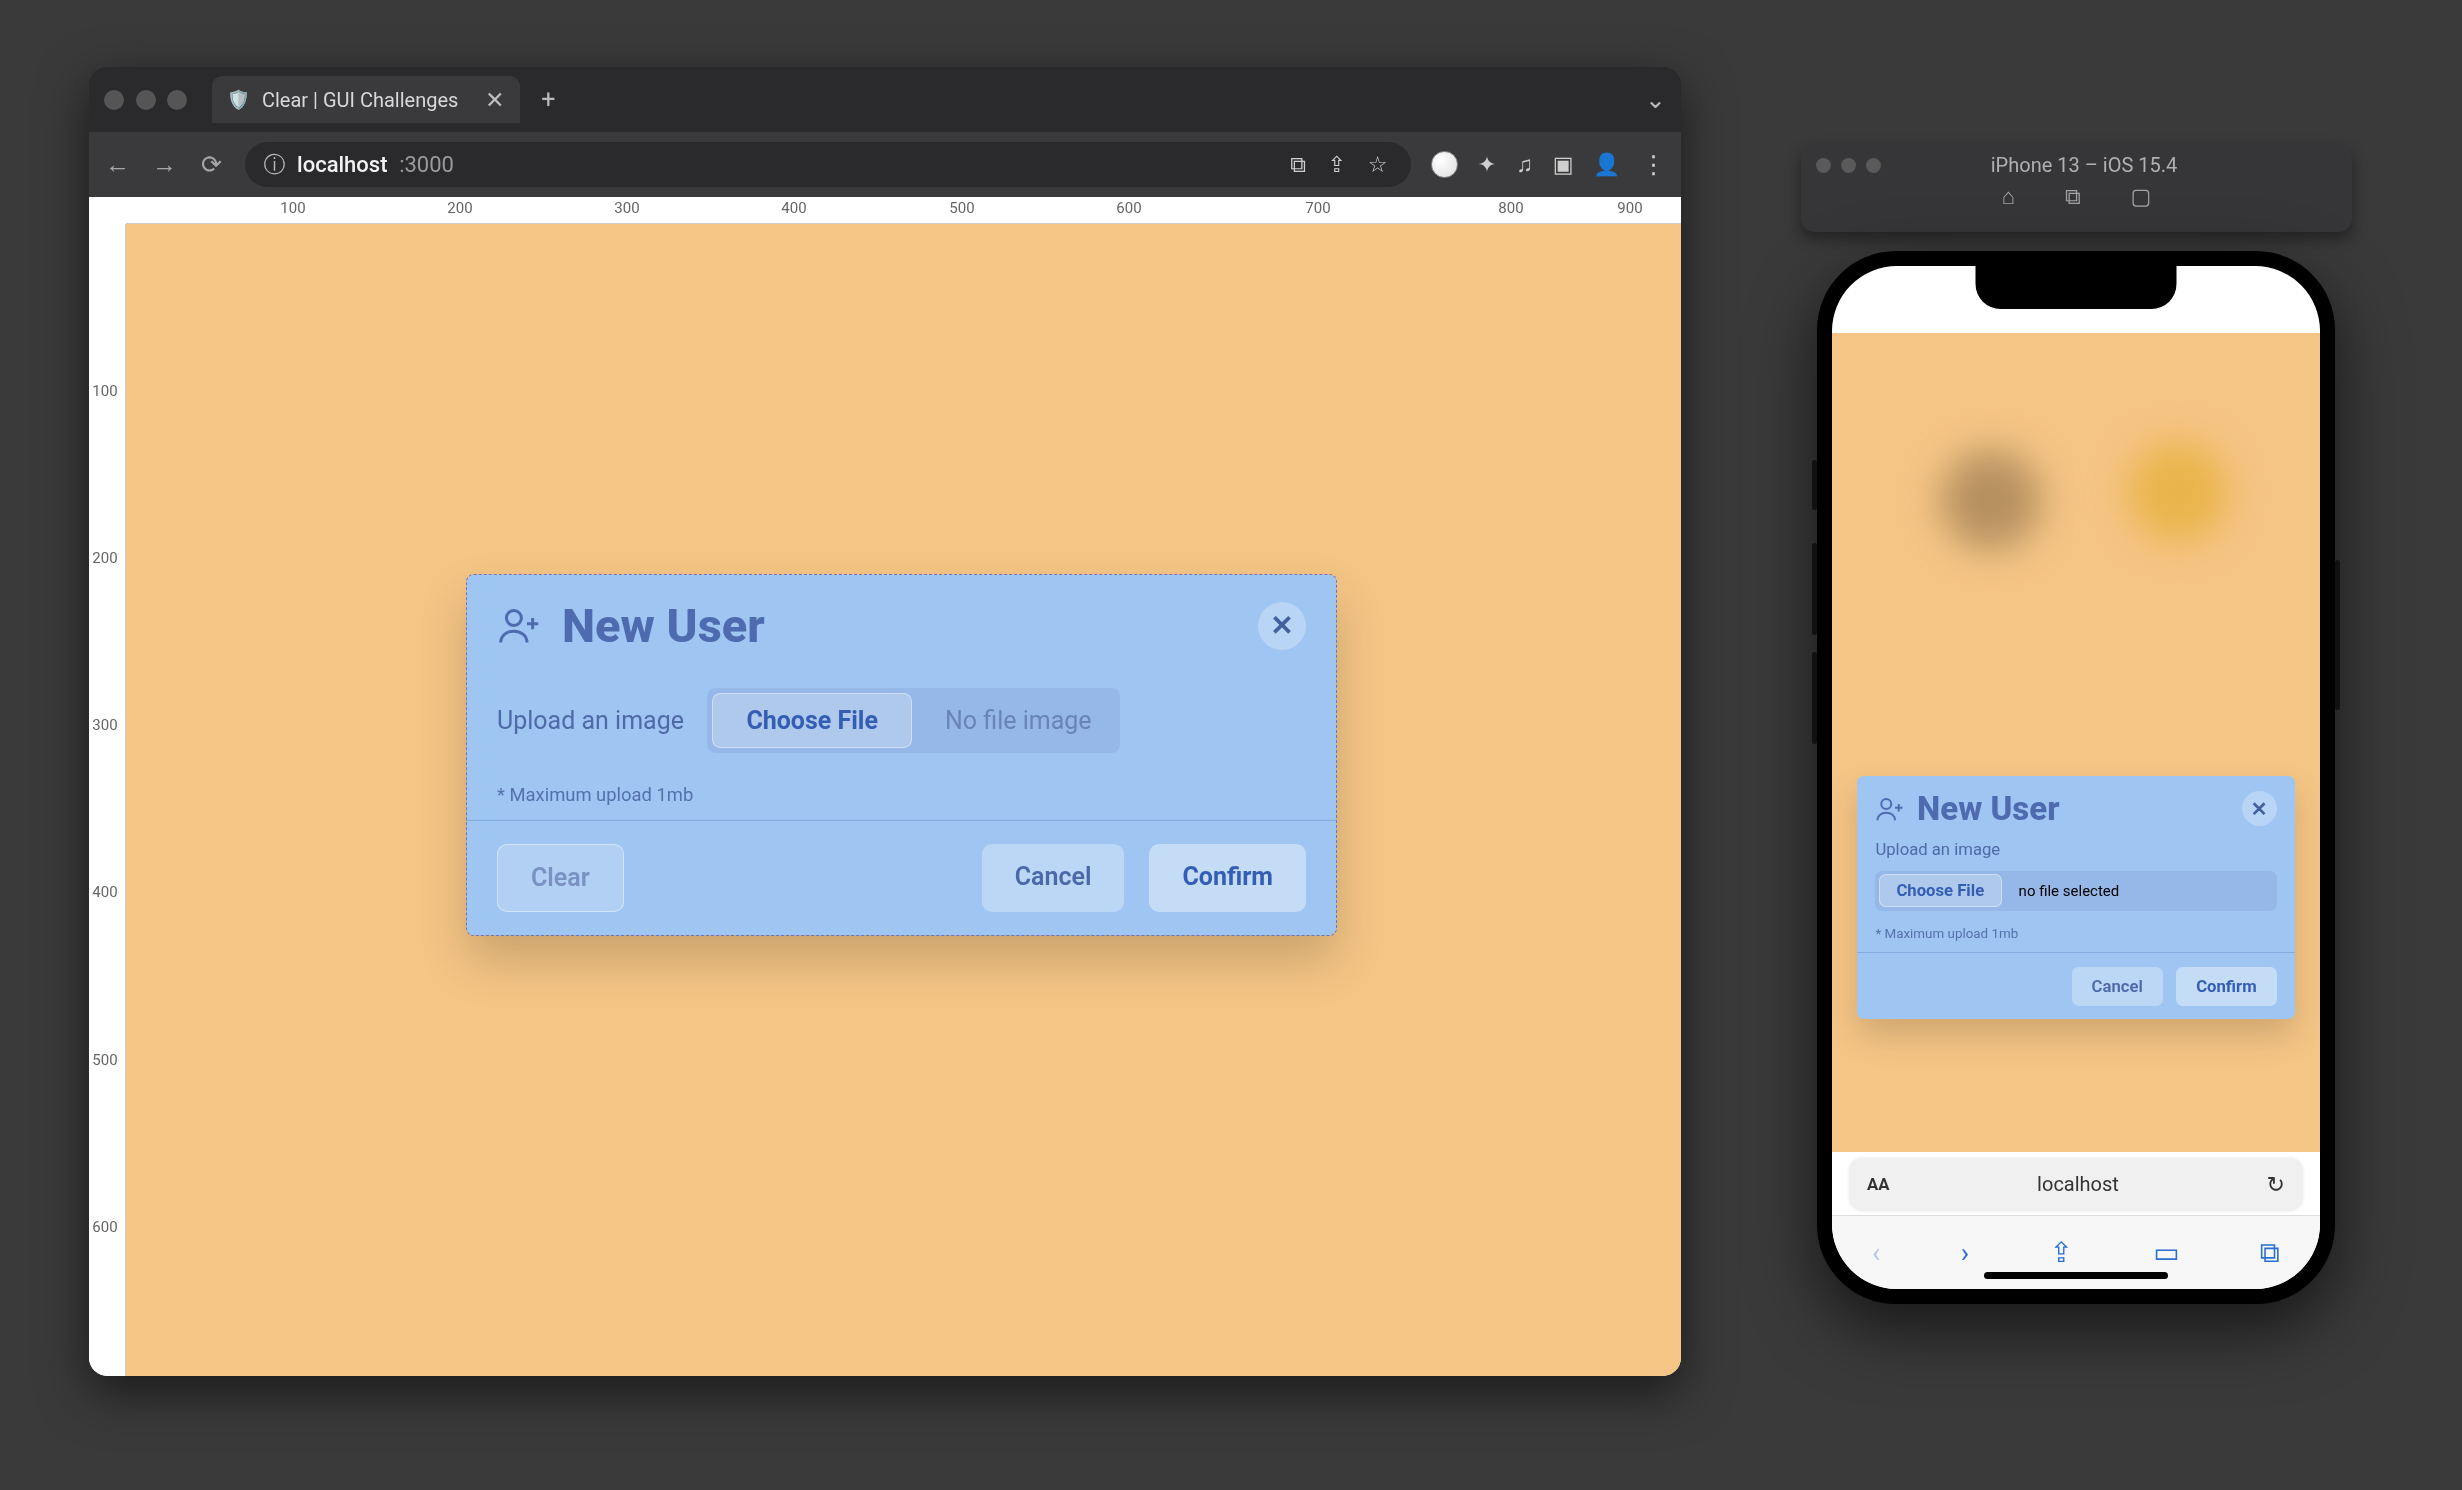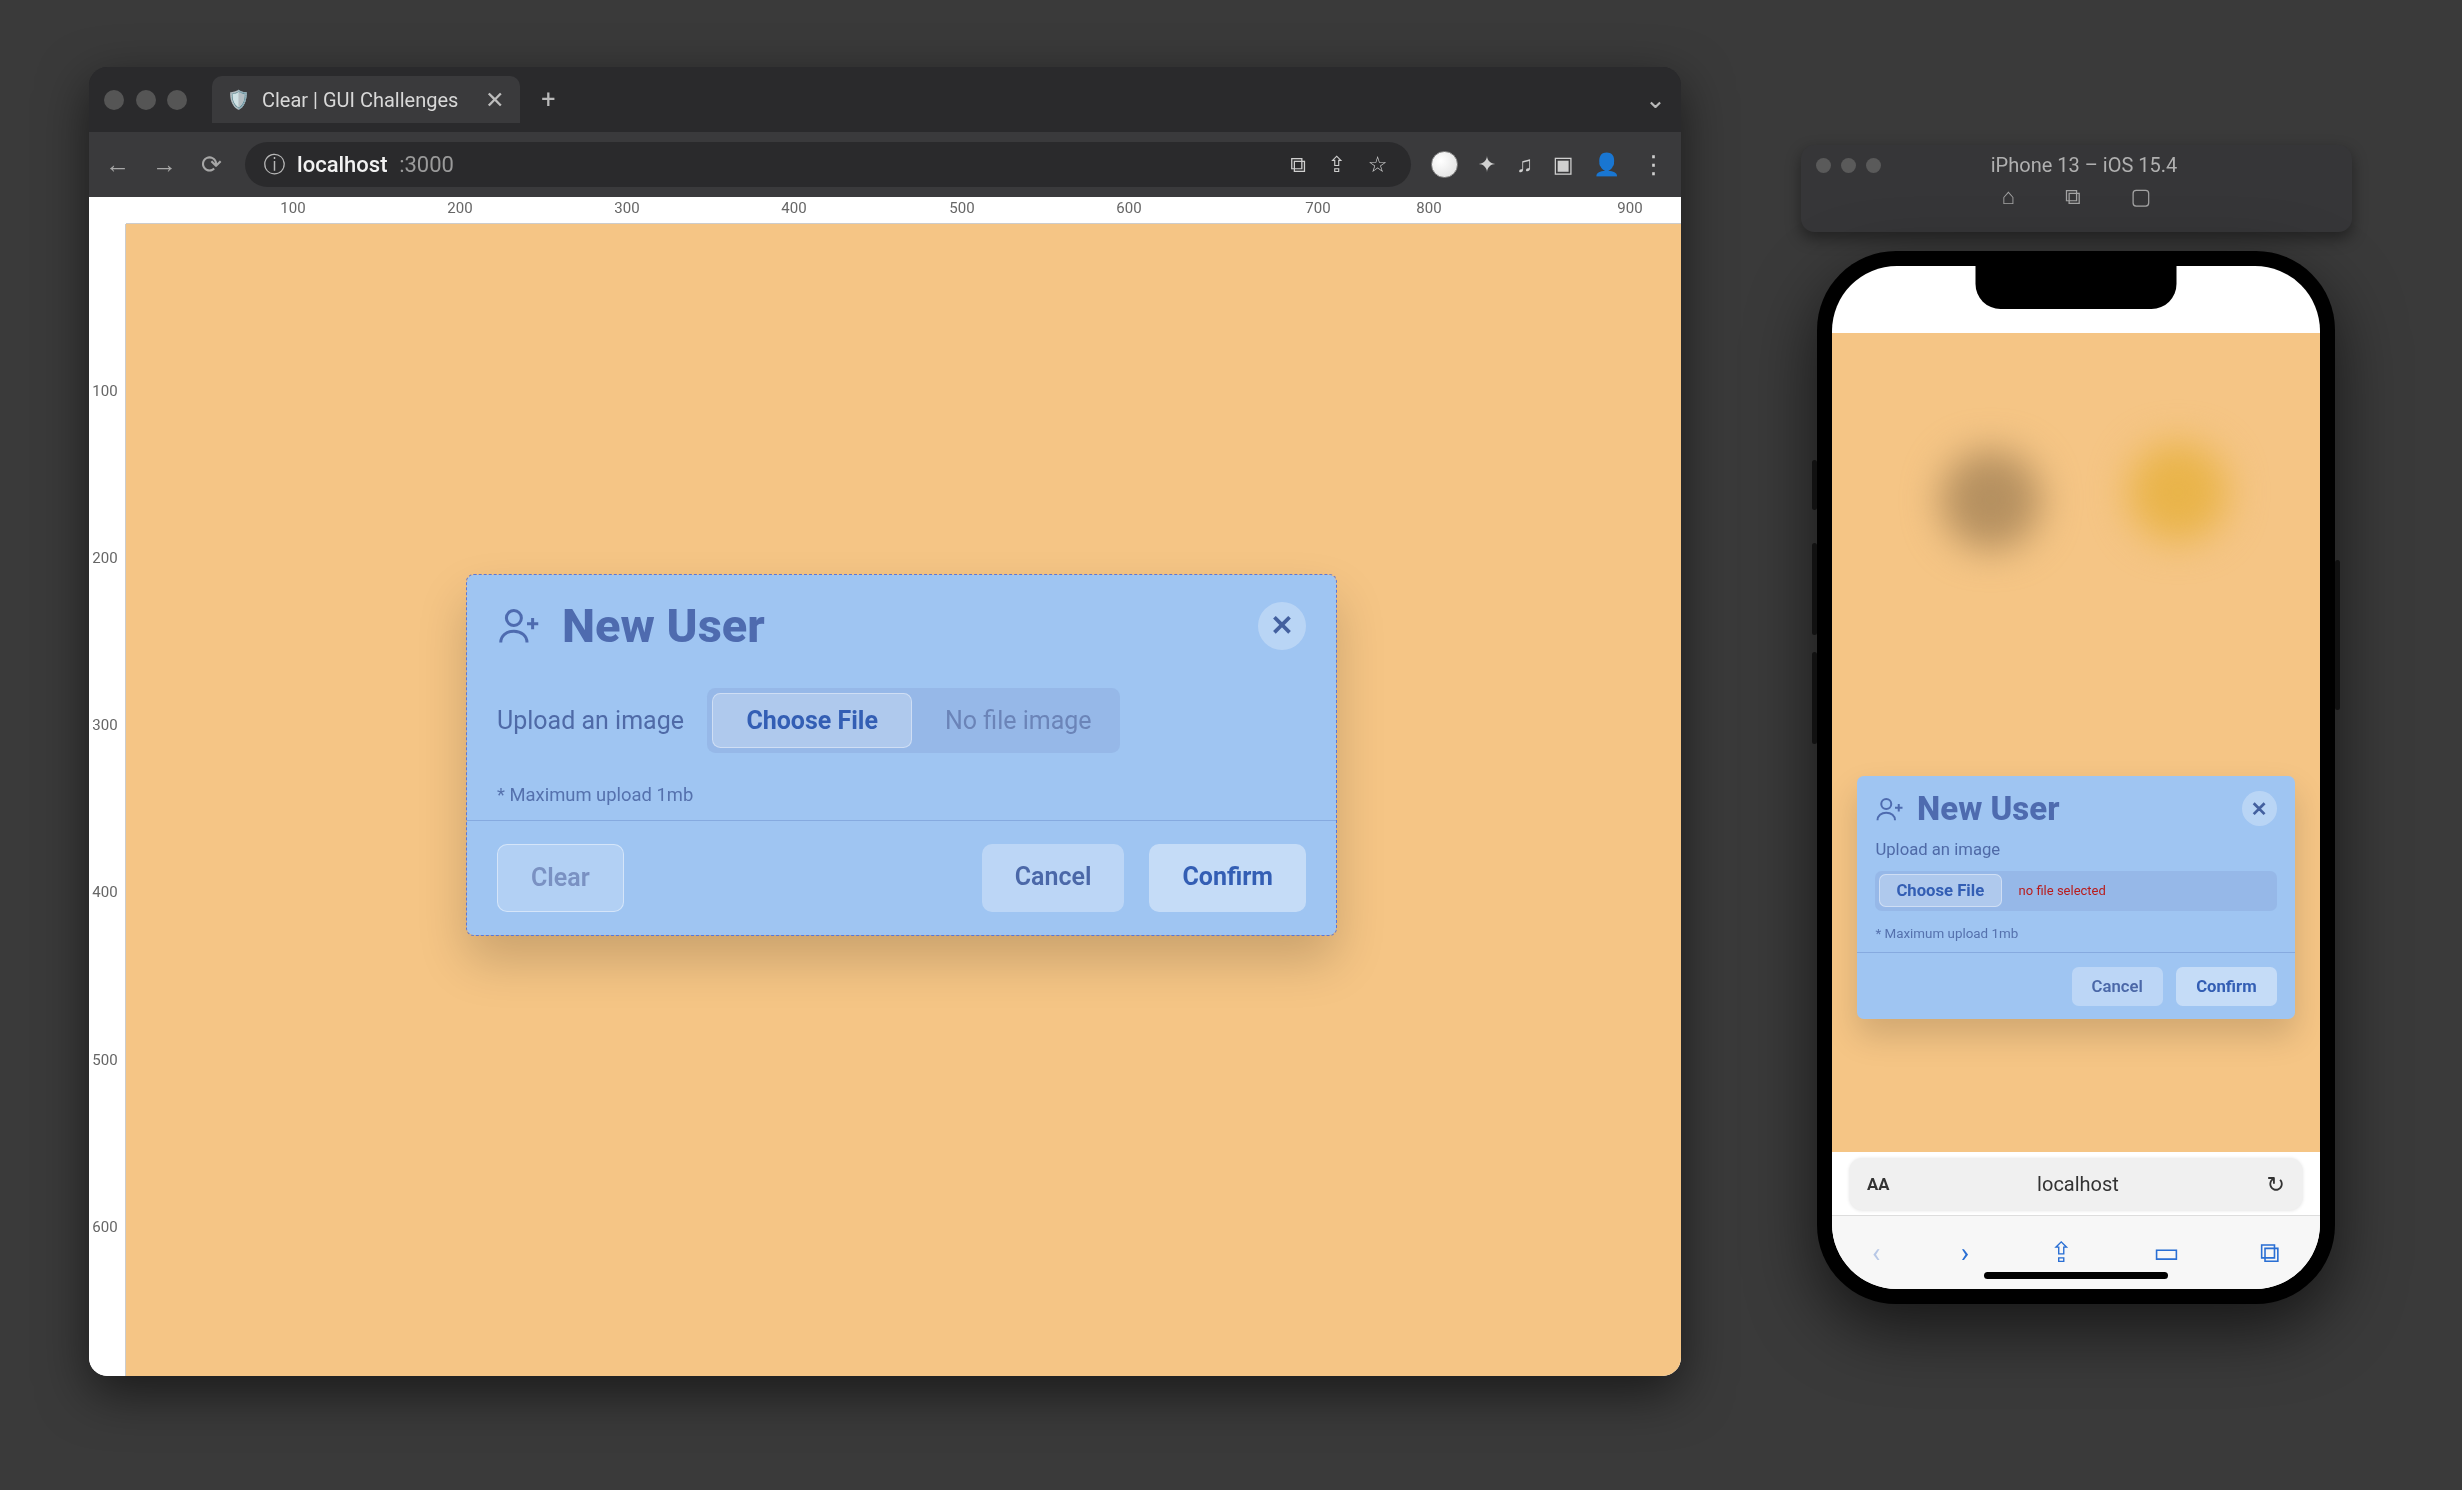--- a/index.html
+++ b/index.html
@@ -257,21 +257,21 @@
   color:#3f5a99;
 }
 .m-dialog header{ display:flex; align-items:center; gap:11.7px; padding:13.4px 18.4px 6.7px;}
 .m-dialog .title{ font-size:33px; font-weight:800; color:#4e6baf;}
 .m-dialog .add-user-icon svg{ width:30px; height:30px;}
 .m-close{ width:35px;height:35px;border-radius:50%;background:rgba(255,255,255,.28);display:flex;align-items:center;justify-content:center;color:#43609f;font-size:20px;font-weight:700;}
 .m-body{ padding:5px 18.4px;}
 .m-upload{ font-size:16.7px; color:#4f6aa7;}
 .m-fp { display:flex; align-items:stretch; margin-top:11.7px; background:rgba(130,160,210,.32); border-radius:6.7px; height:40px;}
 .m-choose{ background:rgba(255,255,255,.24); color:#335eb4; font-weight:700; font-size:16.7px; padding:0 16.7px; display:flex;align-items:center; border:0.8px solid rgba(255,255,255,.4); border-radius:6.7px; margin:3.3px;}
-.m-nofile{ font-size:13px; color:#b91c1c; padding:0 13.4px; display:flex;align-items:center;}
+.m-nofile{ font-size:15px; color:#000000; padding:0 13.4px; display:flex;align-items:center;}
 .m-hint{ font-size:13.4px; color:#5571ad; padding:10px 18.4px 0;}
 .m-footer{ border-top:1.3px solid rgba(90,120,190,.35); margin-top:11.7px; padding:13.4px 18.4px; display:flex; justify-content:flex-end; gap:13.4px;}
 .m-btn{ border-radius:6.7px; font-size:16.7px; font-weight:600; padding:10px 20px;}
 .m-cancel{ background:rgba(255,255,255,.3); color:#4b68a8;}
 .m-confirm{ background:rgba(255,255,255,.4); color:#335eb4; font-weight:700;}
 
 .safari-url{
   position:absolute; bottom:79px; left:16.7px; right:16.7px; height:52px;
   background:#f0f0f0; border-radius:13.4px;
   display:flex; align-items:center; padding:0 18.4px;
@@ -340,21 +340,21 @@
 
   <div class="viewport">
     <div class="ruler-h">
       <span class="tick" style="left:167px">100</span>
       <span class="tick" style="left:334px">200</span>
       <span class="tick" style="left:501px">300</span>
       <span class="tick" style="left:668px">400</span>
       <span class="tick" style="left:836px">500</span>
       <span class="tick" style="left:1003px">600</span>
       <span class="tick" style="left:1192px">700</span>
-      <span class="tick" style="left:1303px">800</span>
+      <span class="tick" style="left:1385px">800</span>
       <span class="tick" style="left:1504px">900</span>
     </div>
     <div class="ruler-v">
       <span class="tick" style="top:167px">100</span>
       <span class="tick" style="top:334px">200</span>
       <span class="tick" style="top:501px">300</span>
       <span class="tick" style="top:668px">400</span>
       <span class="tick" style="top:836px">500</span>
       <span class="tick" style="top:1003px">600</span>
     </div>

